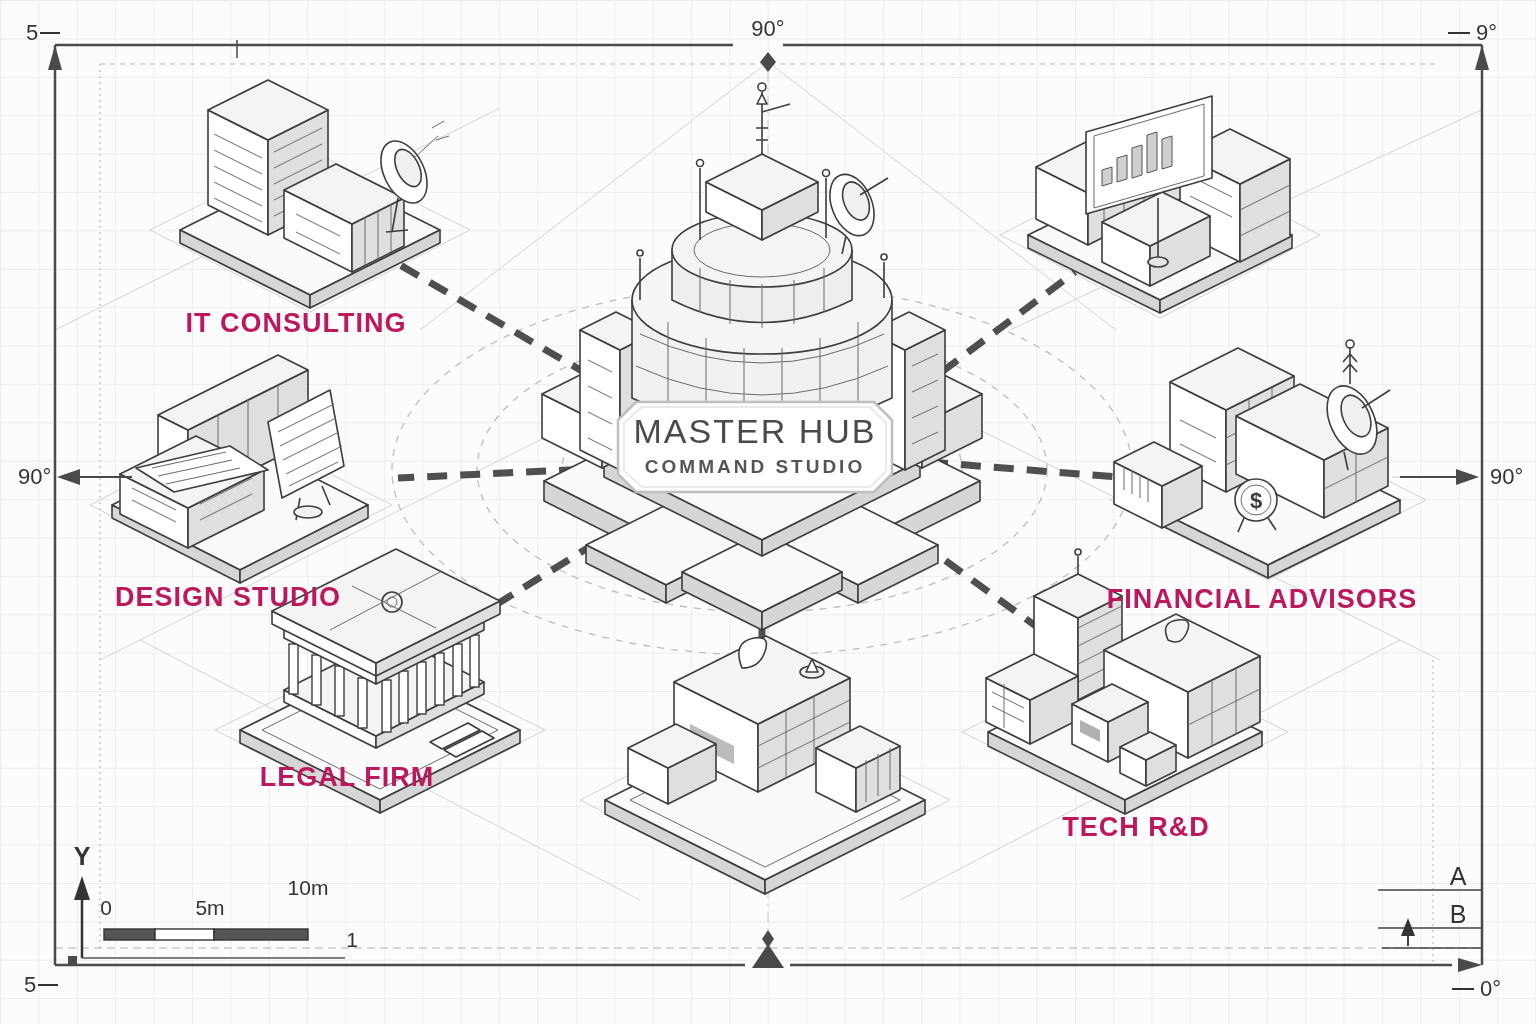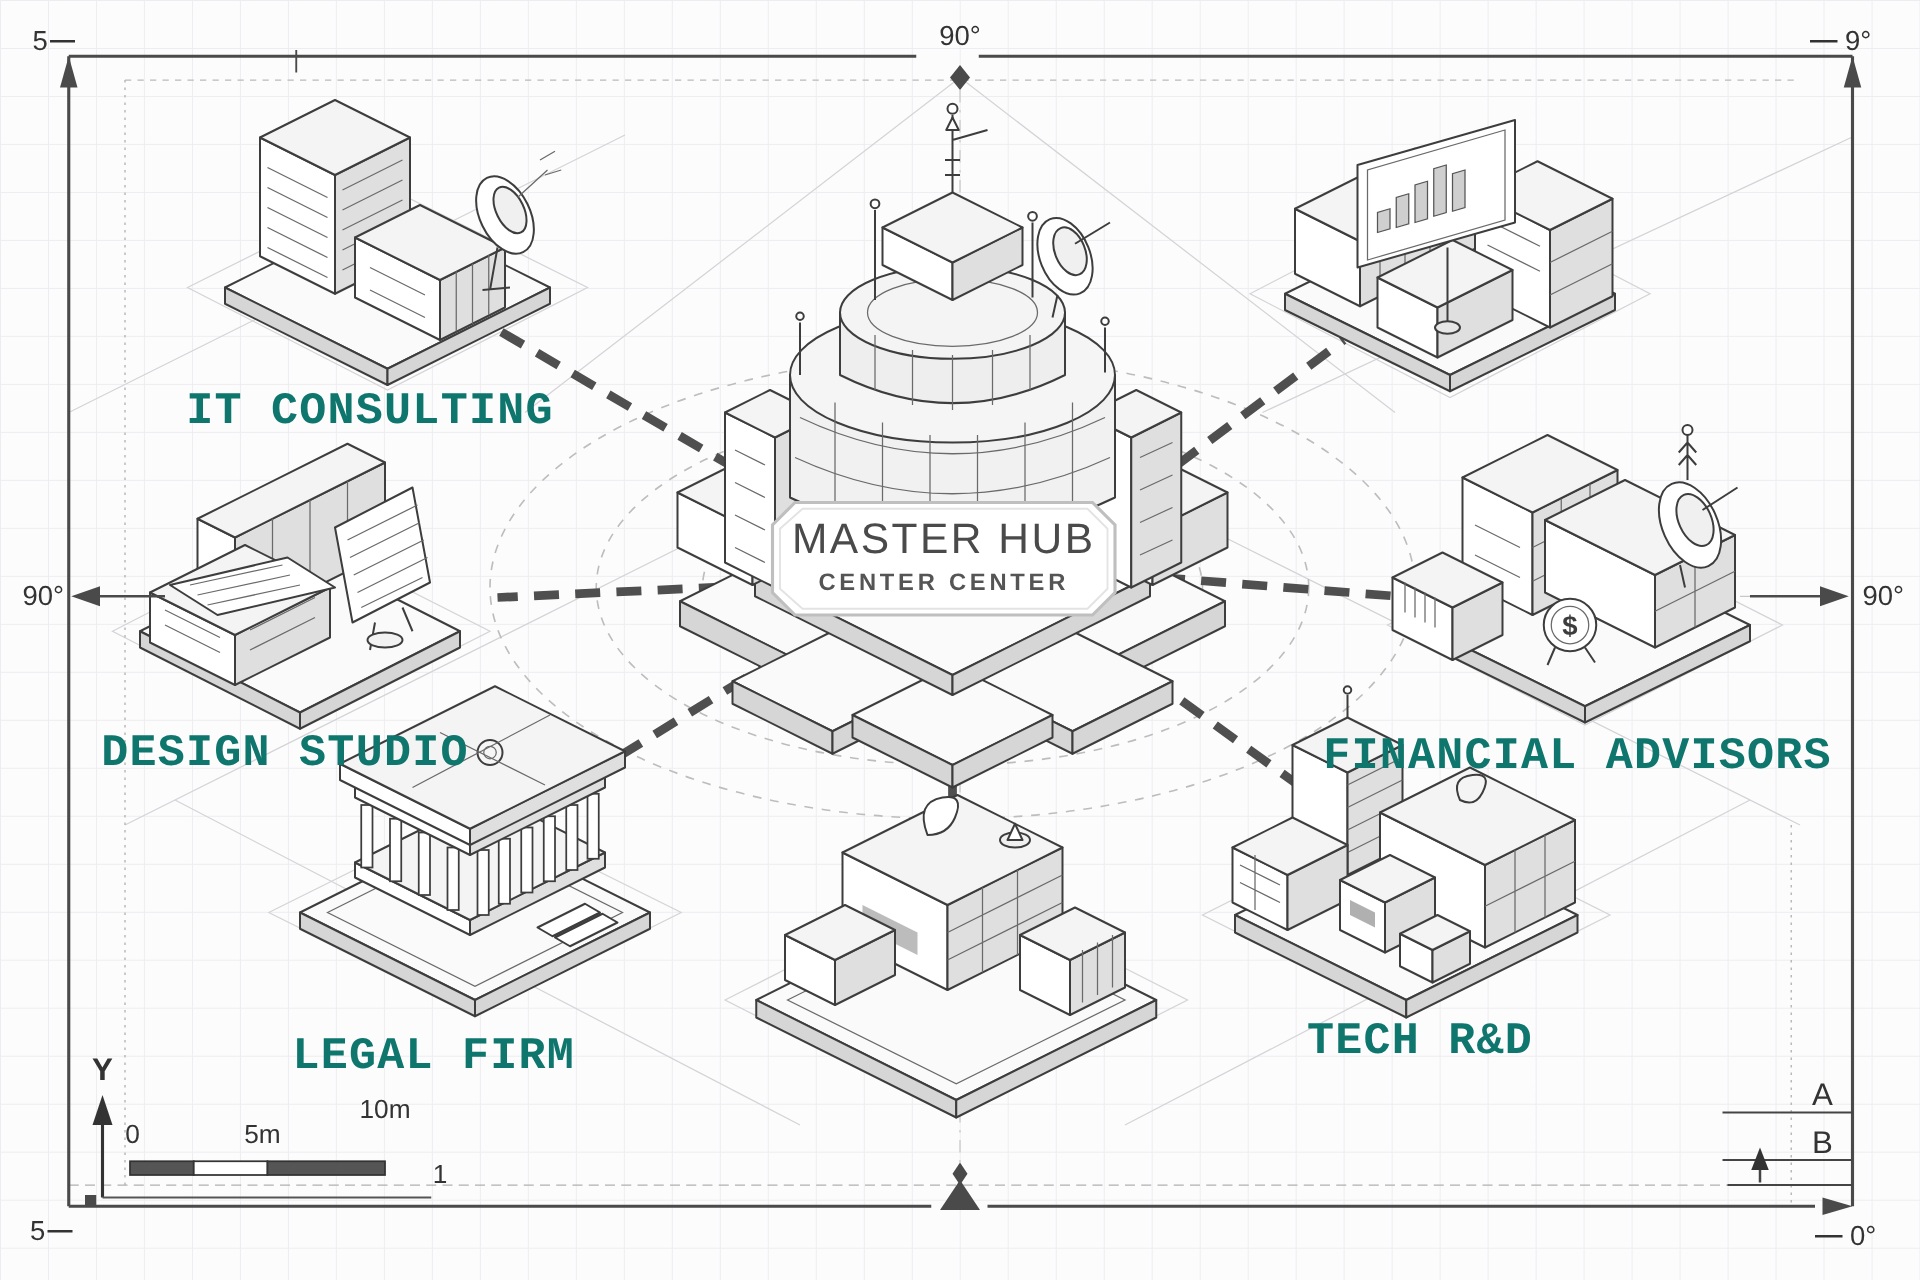--- a/index.html
+++ b/index.html
@@ -8,22 +8,22 @@
   .stage::before{content:"";position:absolute;inset:0;
     background-image:
       linear-gradient(#ececf0 1px,transparent 1px),
       linear-gradient(90deg,#ececf0 1px,transparent 1px);
     background-size:38.4px 38.4px;opacity:.9;}
   svg.scene{position:absolute;left:0;top:0;}
   .ln{stroke:#3d3d3d;stroke-width:1.6;stroke-linejoin:round;}
   .thin{stroke:#6a6a6a;stroke-width:1;fill:none;}
   .plat-t{fill:#fafafa;} .plat-s{fill:#d6d6d6;}
   .face-t{fill:#f4f4f4;} .face-l{fill:#ffffff;} .face-r{fill:#dfdfdf;}
-  .lbl{position:absolute;transform:translateX(-50%);color:#0f766e;
-       font-size:36px;font-weight:600;letter-spacing:1px;white-space:nowrap;font-family:Liberation Mono, monospace;}
+  .lbl{position:absolute;transform:translateX(-50%);color:#be185d;
+       font-size:27px;font-weight:600;letter-spacing:1px;white-space:nowrap;}
   .corner{position:absolute;color:#333;font-size:22px;font-weight:500;white-space:nowrap;}
   .small-num{position:absolute;color:#333;font-size:21px;font-weight:500;transform:translateX(-50%);}
   .sign-title{position:absolute;left:755px;top:412px;transform:translateX(-50%);
        font-size:34px;font-weight:400;letter-spacing:2px;color:#4a4a4a;white-space:nowrap;}
   .sign-sub{position:absolute;left:755px;top:456px;transform:translateX(-50%);
        font-size:19px;font-weight:700;letter-spacing:3px;color:#555;white-space:nowrap;}
 </style>
 </head>
 <body>
 
@@ -389,25 +389,25 @@
 <div class="corner" style="left:768px;top:16px;transform:translateX(-50%)">90°</div>
 <div class="corner" style="left:1476px;top:20px">9°</div>
 <div class="corner" style="left:18px;top:464px">90°</div>
 <div class="corner" style="left:1490px;top:464px">90°</div>
 <div class="corner" style="left:24px;top:972px">5</div>
 <div class="corner" style="left:1480px;top:976px">0°</div>
 
 <div class="lbl" style="left:296px;top:308px">IT CONSULTING</div>
 <div class="lbl" style="left:1262px;top:584px">FINANCIAL ADVISORS</div>
 <div class="lbl" style="left:228px;top:582px">DESIGN STUDIO</div>
-<div class="lbl" style="left:347px;top:824px">LEGAL FIRM</div>
+<div class="lbl" style="left:347px;top:762px">LEGAL FIRM</div>
 <div class="lbl" style="left:1136px;top:812px">TECH R&amp;D</div>
 
 <div class="sign-title">MASTER HUB</div>
-<div class="sign-sub">CENTER CENTER</div>
+<div class="sign-sub">COMMAND STUDIO</div>
 
 <div class="small-num" style="left:106px;top:896px">0</div>
 <div class="small-num" style="left:210px;top:896px">5m</div>
 <div class="small-num" style="left:308px;top:876px">10m</div>
 <div class="small-num" style="left:352px;top:928px">1</div>
 <div class="small-num" style="left:82px;top:842px;font-size:25px;font-weight:bold">Y</div>
 <div class="small-num" style="left:1458px;top:862px;font-size:25px">A</div>
 <div class="small-num" style="left:1458px;top:900px;font-size:25px">B</div>
 
 </div>

